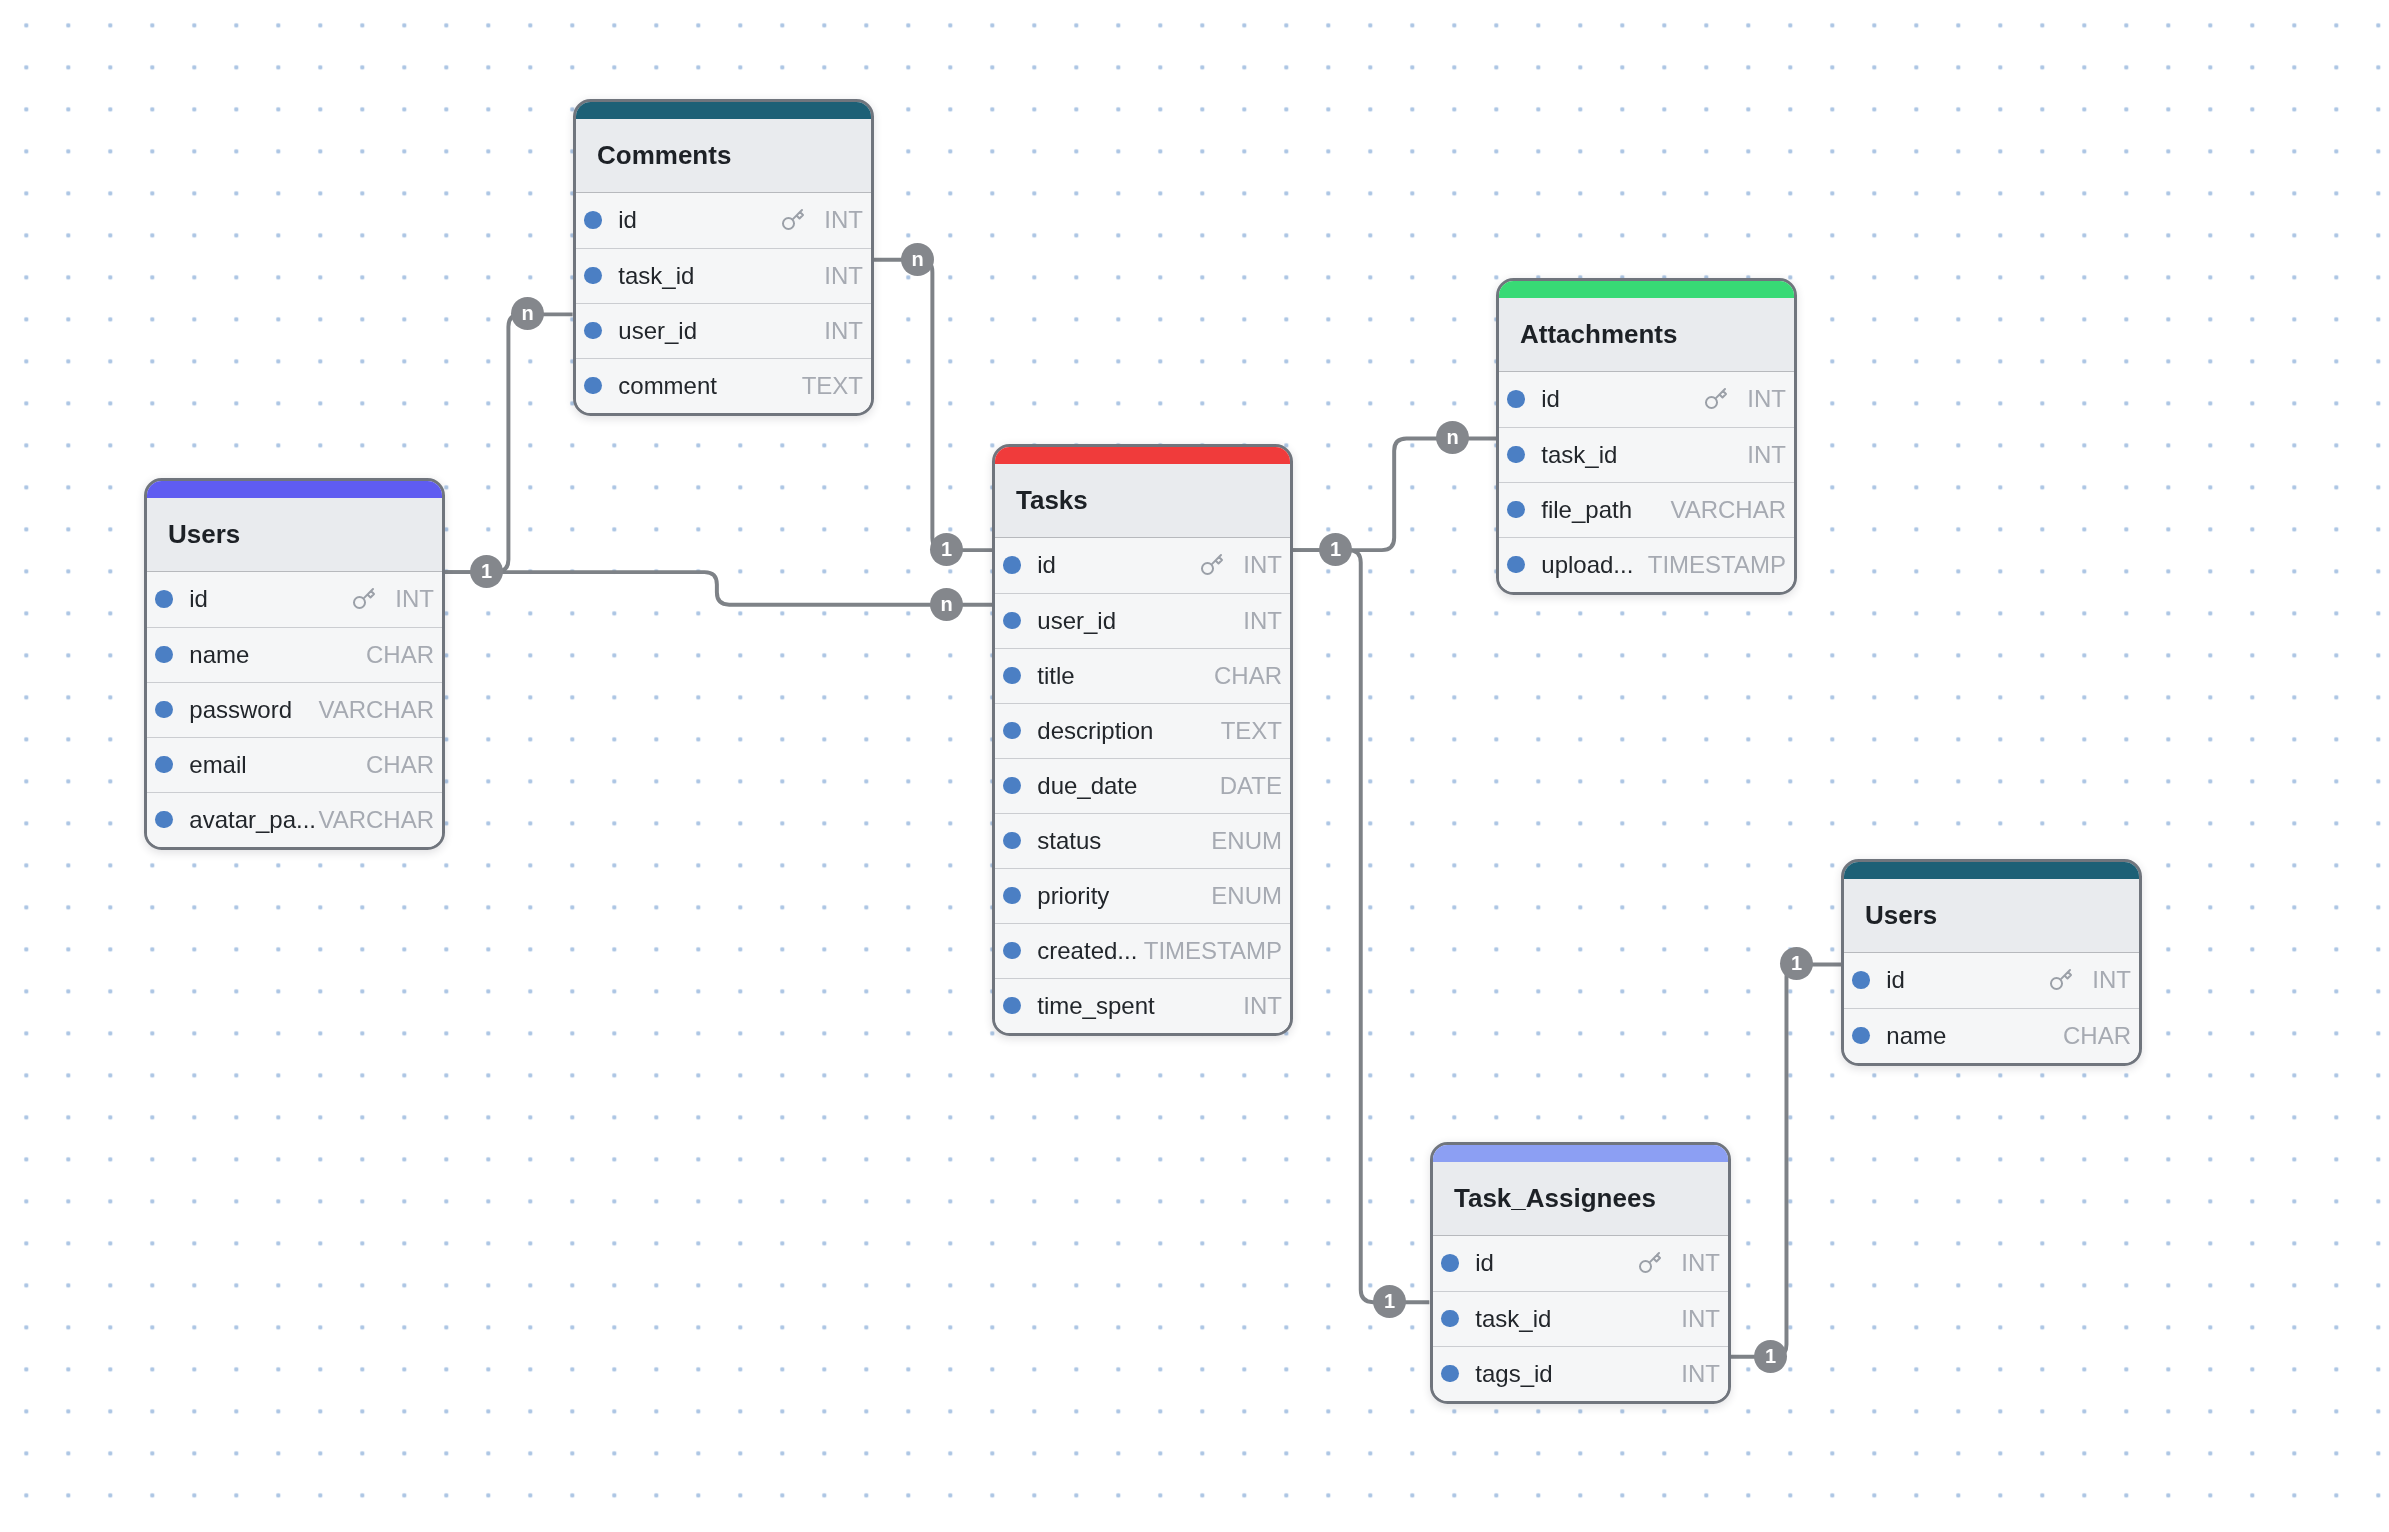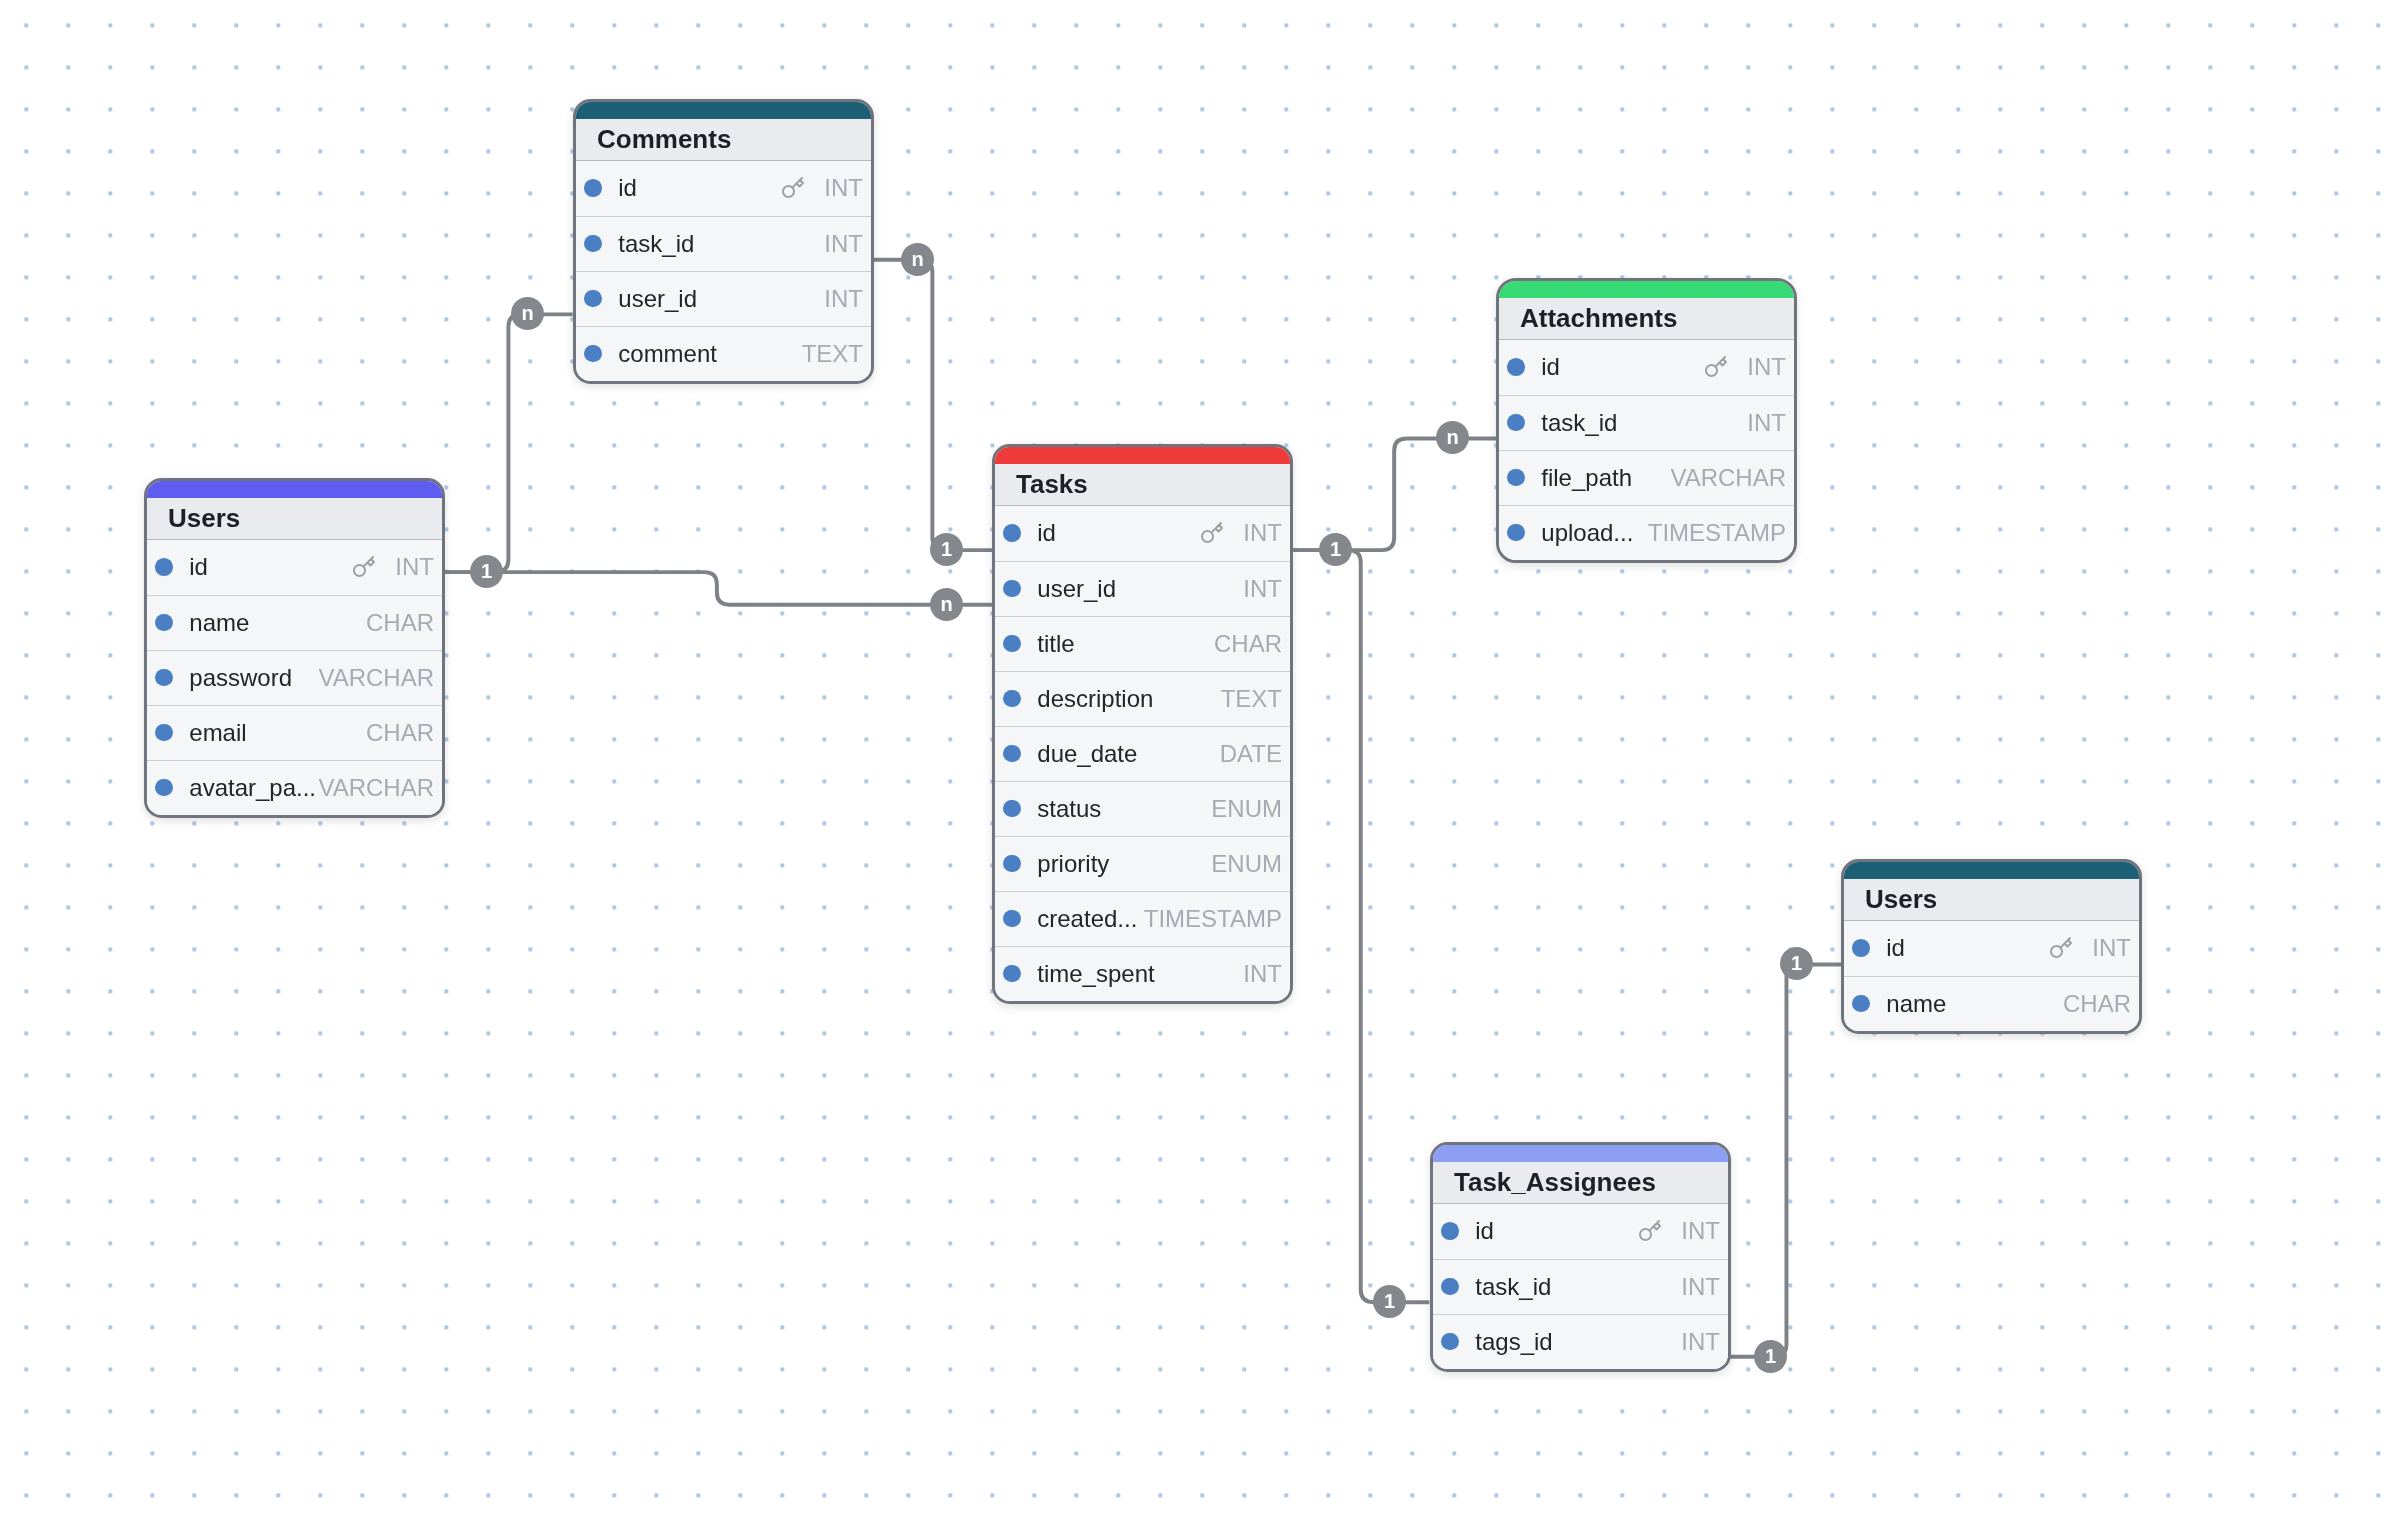--- a/index.html
+++ b/index.html
@@ -18,21 +18,21 @@
   svg.wires path { fill:none; stroke-width:4.5; }
 
   .table-card {
     position:absolute; width:301px;
     border:3.1px solid #70757d; border-radius:17.6px;
     background:#f5f6f7; overflow:hidden;
     box-shadow:0 2.6px 8.8px rgba(40,45,60,.14);
   }
   .strip { height:16.7px; }
   .t-title {
-    height:42px; background:#e9ebee; display:flex; align-items:center;
+    height:74px; background:#e9ebee; display:flex; align-items:center;
     padding:0 21px; font-size:26px; font-weight:bold; color:#1d2126;
     border-bottom:1.8px solid #b7b9bd;
   }
   .row {
     height:55px; display:flex; align-items:center; padding:0 8px;
     background:#f5f6f7; font-size:24px;
   }
   .row + .row { border-top:1.3px solid #cbcdd1; }
   .dot {
     width:17.6px; height:17.6px; border-radius:50%; background:#4b7fc4;
@@ -210,21 +210,21 @@
     </div>
     <div class="row">
       <span class="dot"></span>
       <span class="fname">time_spent</span>
       <span class="ftype">
           <span>INT</span>
         </span>
     </div>
   </div>
 
-  <div class="table-card" style="left:1496px; top:278px;border-radius:20px;">
+  <div class="table-card" style="left:1496px; top:278px;">
     <div class="strip" style="background-color: rgb(56, 218, 117);"></div>
     <div class="t-title">Attachments</div>
     <div class="row">
       <span class="dot"></span>
       <span class="fname">id</span>
       <span class="ftype">
           <svg class="key-icon" viewBox="0 0 24 24">
             <path d="M21 2l-2 2m-7.6 7.6a5.5 5.5 0 1 1-7.8 7.8 5.5 5.5 0 0 1 7.8-7.8zm0 0L19 4m-3.5 3.5l3 3L22 7l-3-3"></path>
           </svg>
           <span>INT</span>

